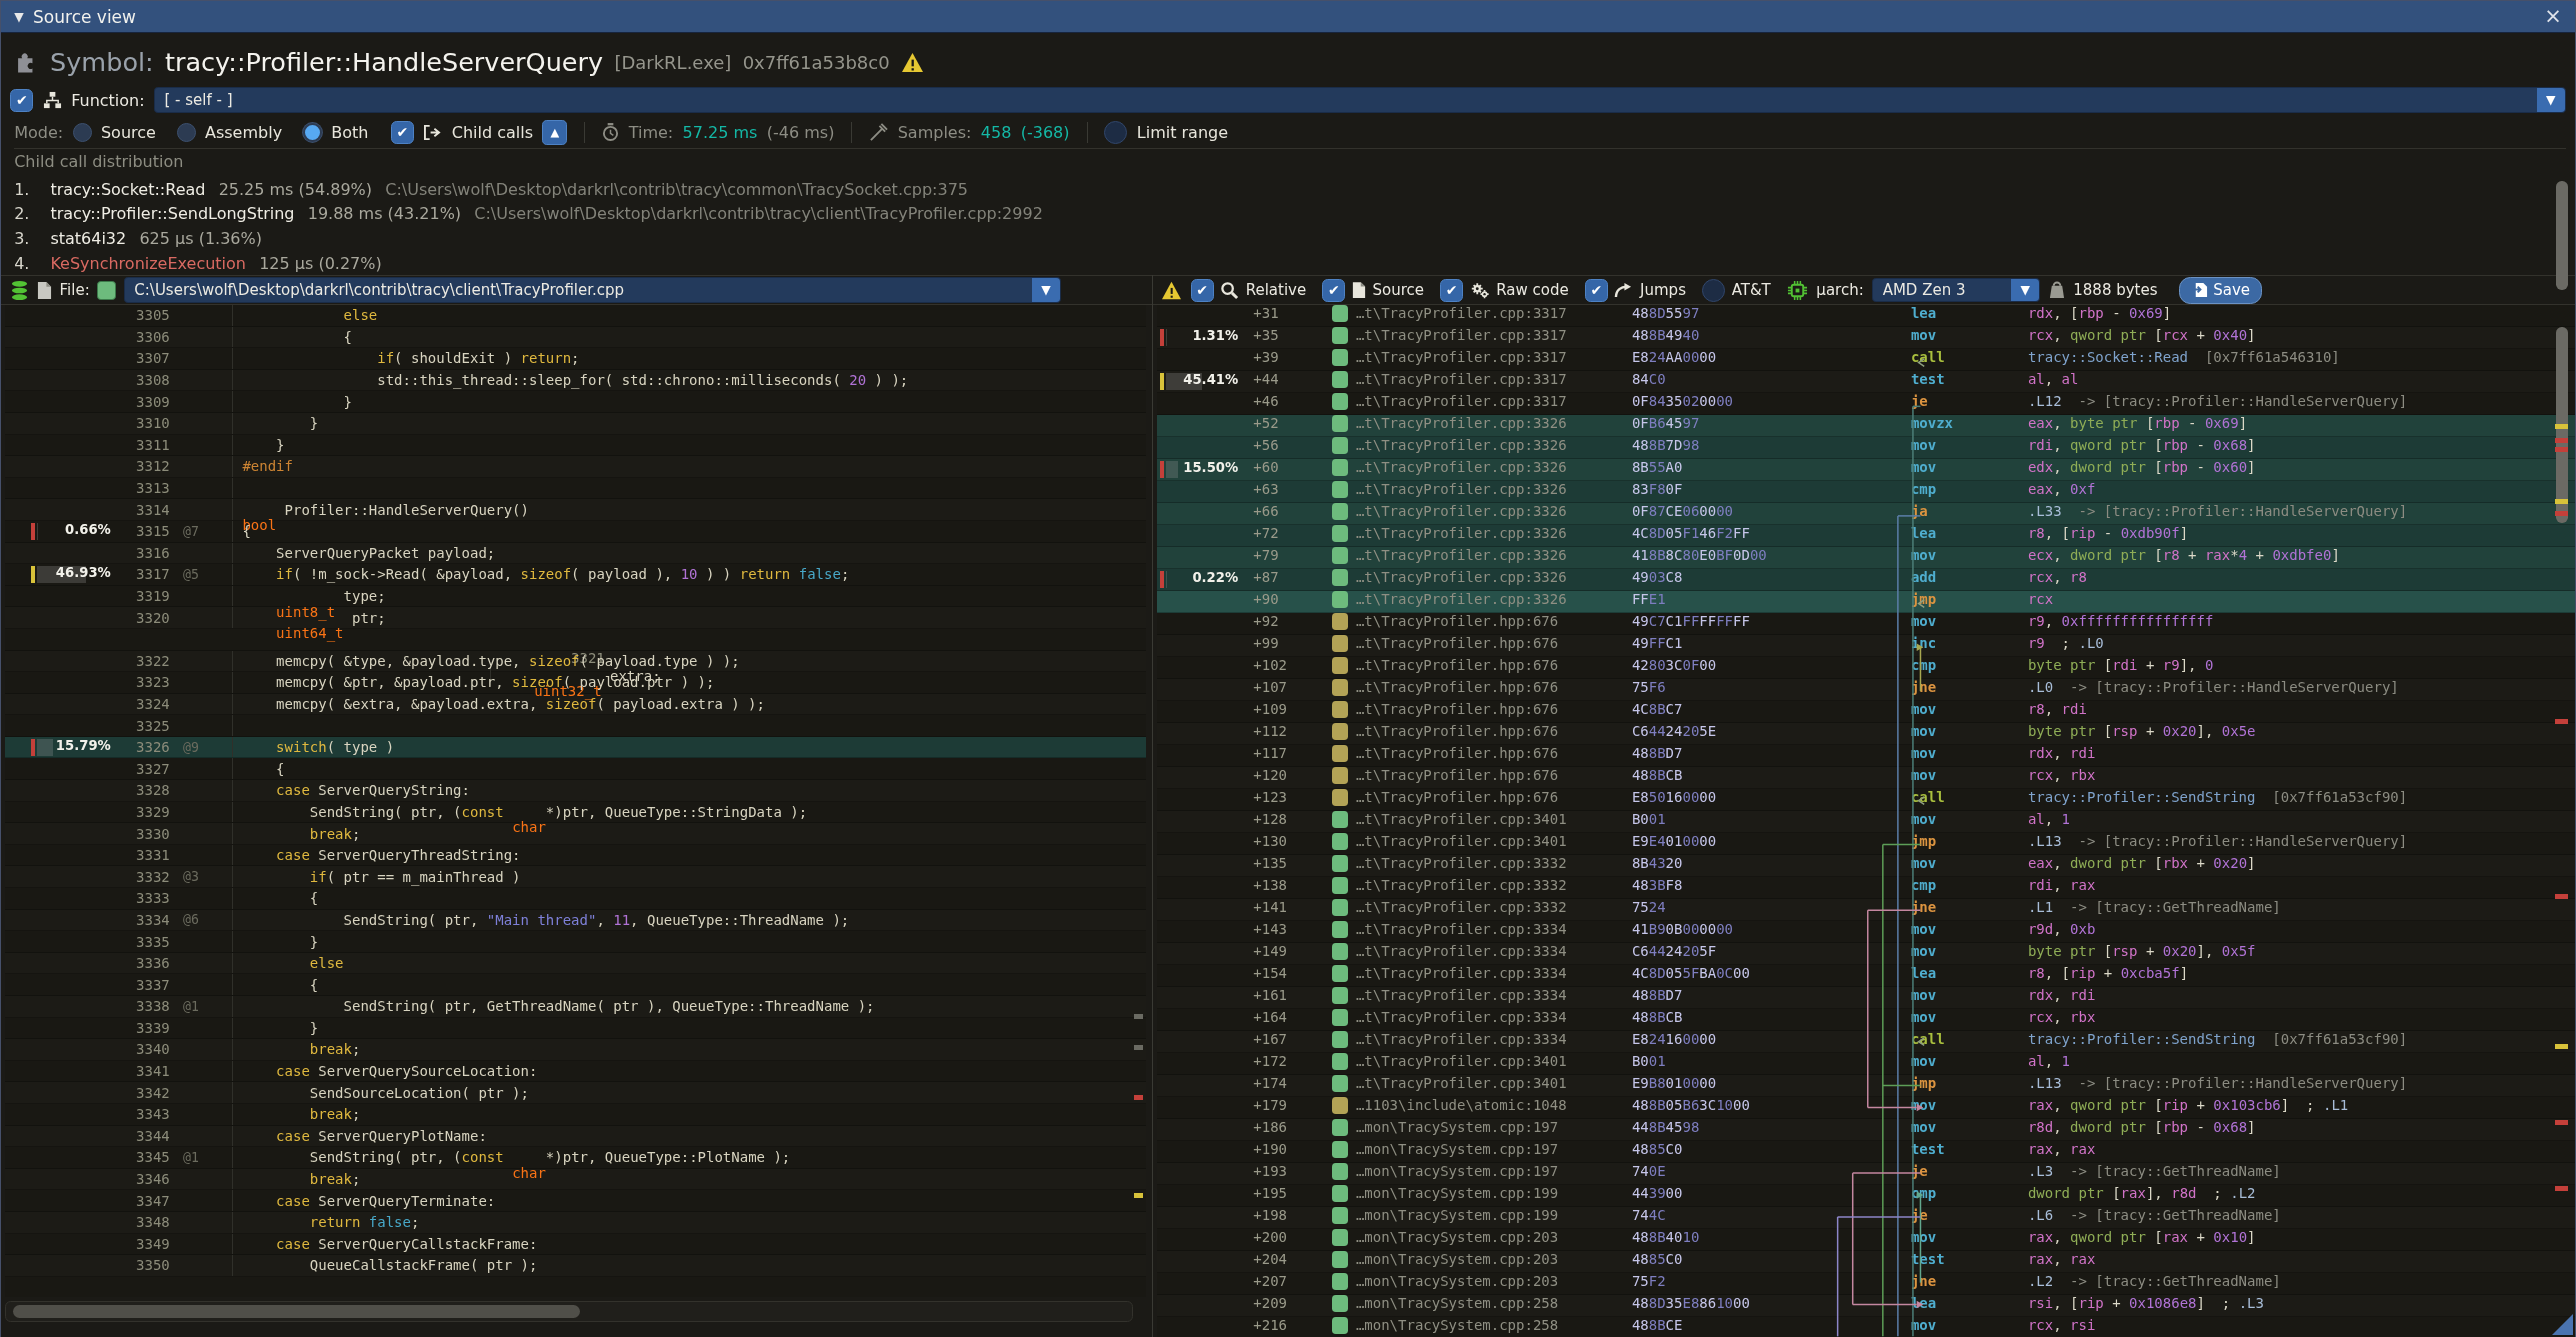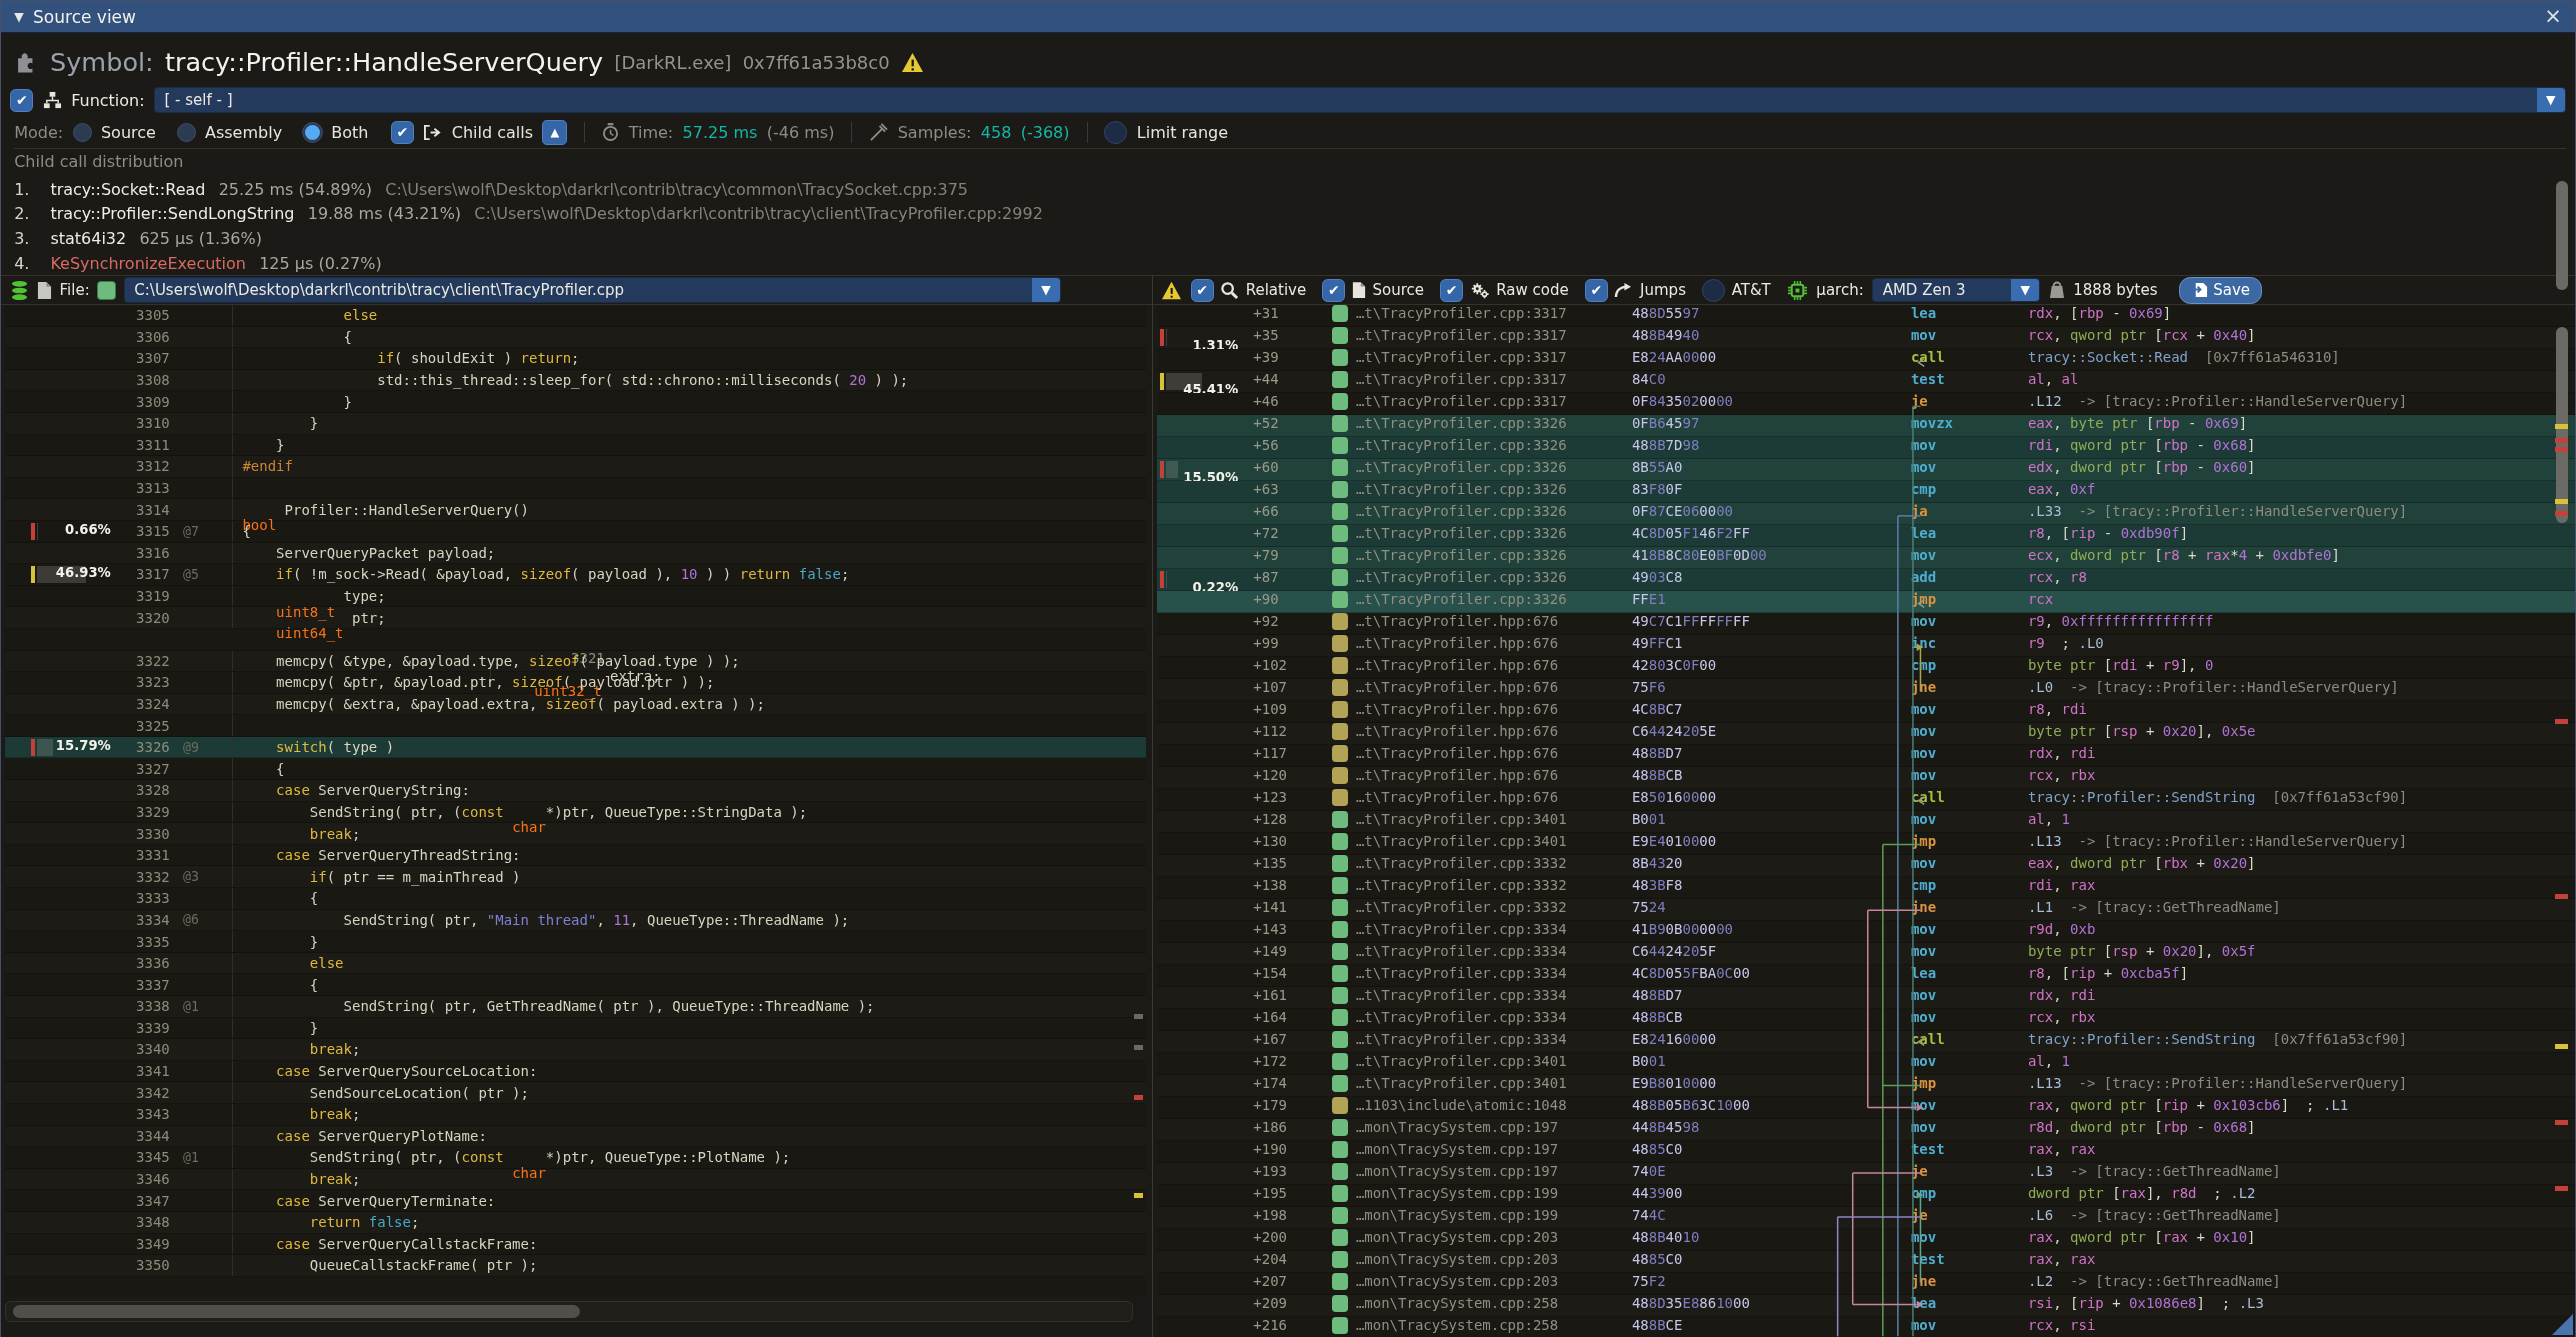--- a/index.html
+++ b/index.html
@@ -72,21 +72,21 @@
   .hscroll{position:absolute;left:3.8px;top:1300px;width:1128px;height:21px;background:#201f1b;border:0.9px solid #33322c;border-radius:5.7px;box-sizing:border-box;}
   .hscroll .thumb{position:absolute;left:7.6px;top:2.8px;width:567px;height:13.2px;border-radius:6.6px;background:#504f49;}
   .srcmarks{position:absolute;left:1132px;top:304px;width:11.3px;height:992px;}
   
   .asmpane{position:absolute;left:1156px;top:304px;width:1420px;height:1033px;overflow:hidden;background:#191813;
            font-family:"DejaVu Sans Mono", monospace;font-size:14px;}
   .arow{height:22px;display:flex;border-bottom:0.9px solid rgba(0,0,0,0.25);box-sizing:border-box;white-space:pre;position:relative;}
   .a-pct{width:85px;position:relative;height:100%;flex:0 0 auto;}
   .a-pct .bar{position:absolute;left:2.8px;top:1.9px;bottom:1.9px;width:3.8px;}
   .a-pct .fill{position:absolute;left:8.5px;top:1.9px;bottom:1.9px;background:rgba(150,150,150,0.28);}
-  .a-pct .txt{position:absolute;right:3.8px;top:11px;font-family:"DejaVu Sans", sans-serif;font-size:13.2px;color:#f2f1ea;font-weight:bold;}
+  .a-pct .txt{position:absolute;right:3.8px;top:1px;font-family:"DejaVu Sans", sans-serif;font-size:13.2px;color:#f2f1ea;font-weight:bold;}
   .a-off{width:79px;padding-left:11.3px;color:#9a9a8a;flex:0 0 auto;}
   .a-ico{width:16px;height:17px;border-radius:3.8px;flex:0 0 auto;margin-right:7.6px;}
   .a-file{width:276px;color:#8f8f83;flex:0 0 auto;overflow:hidden;}
   .a-bytes{width:162px;flex:0 0 auto;}
   .a-arr{width:117px;flex:0 0 auto;}
   .a-mnem{width:117px;flex:0 0 auto;font-weight:bold;}
   .mn-c{color:#4faecf;} .mn-j{color:#dc9440;} .mn-call{color:#a9bf3e;}
   .t-r{color:#d173c8;} .t-g{color:#8fad56;} .t-n{color:#b173d6;} .t-w{color:#dcd9c8;}
   .t-l{color:#a8bdd8;} .t-c{color:#8c8c82;} .t-f{color:#7fa3cc;}
   .b0{color:#c6c6ea;} .b1{color:#7e7ec0;}

